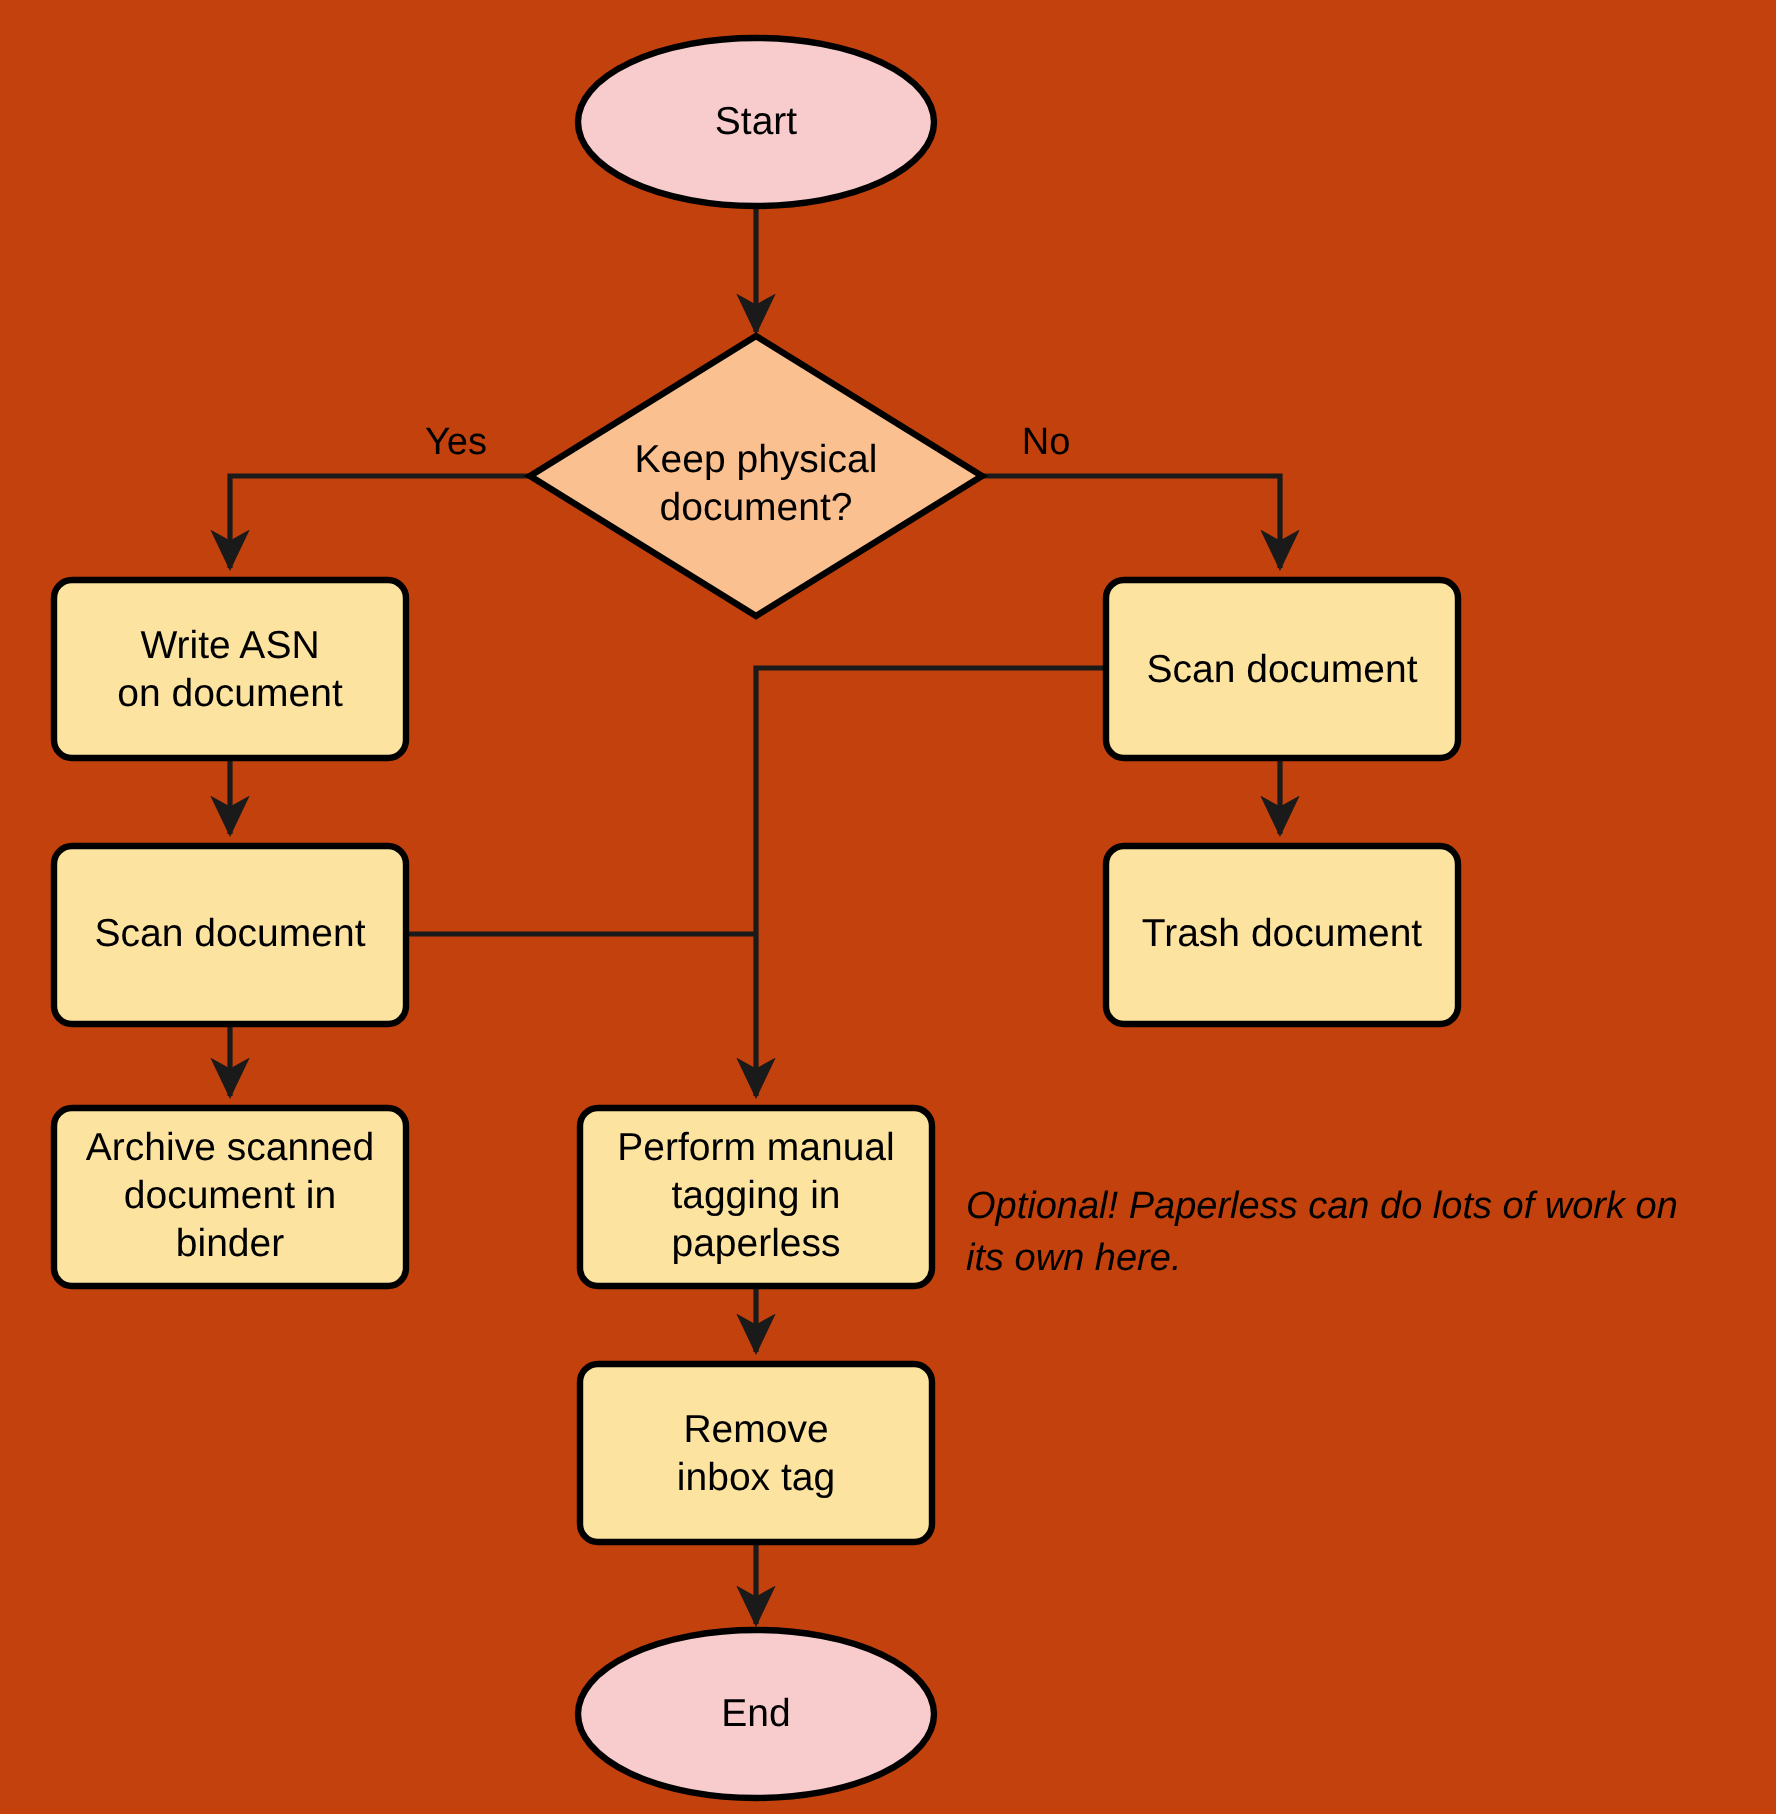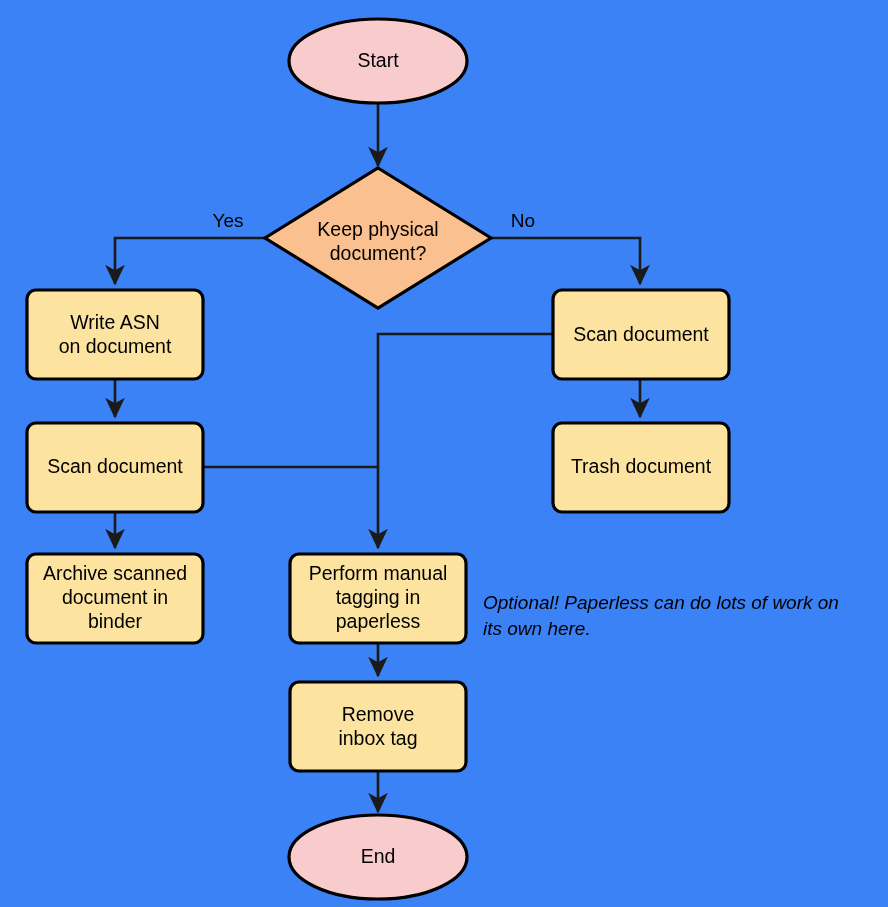--- a/index.html
+++ b/index.html
@@ -11,21 +11,21 @@
   body {
     font-family: "Liberation Sans", sans-serif;
     width: 888px;
     height: 907px;
     overflow: hidden;
   }
   #flowchart-root {
     position: relative;
     width: 888px;
     height: 907px;
-    background: #3b82f6;
+    background: #c2410c;
   }
   #flow-svg {
     position: absolute;
     top: 0;
     left: 0;
     width: 888px;
     height: 907px;
   }
   .node-label {
     font-family: "Liberation Sans", sans-serif;

